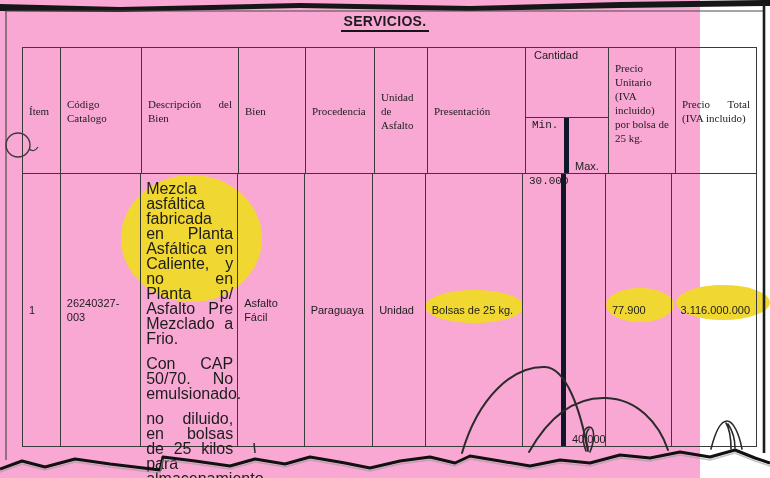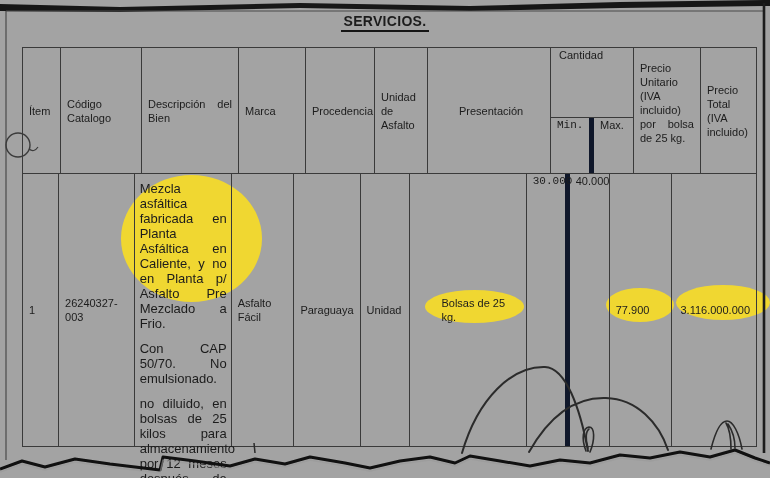--- a/index.html
+++ b/index.html
@@ -1,52 +1,52 @@
 <!DOCTYPE html>
 <html><head>
 <meta charset="utf-8">
 <style>
   html,body{margin:0;padding:0;background:#ffffff;}
   body{width:770px;height:478px;overflow:hidden;font-family:"Liberation Sans",sans-serif;}
-  .page{position:relative;width:770px;height:478px;background:#a3a3a3;color:#1c1c1c;}
+  .page{position:relative;width:656px;height:478px;background:#f9a8d4;color:#1c1c1c;padding-left:44px;}
 
   .doc-title{position:absolute;top:12px;left:0;width:770px;text-align:center;z-index:20;}
   .doc-title span{font-size:14px;font-weight:bold;letter-spacing:.3px;border-bottom:2px solid #151515;padding:0 3px 1px;}
 
   
   .hl{position:absolute;border-radius:50%;z-index:1;}
   #hl-desc {left:121px;top:175px;width:141px;height:127px;}
   #hl-pres {left:425px;top:290px;width:99px;height:33px;}
   #hl-unit {left:606px;top:288px;width:68px;height:34px;}
   #hl-total{left:676px;top:285px;width:94px;height:35px;}
 
   
   .tbl{position:absolute;left:22px;top:47px;width:735px;height:400px;border:1px solid #3a3a3a;
        box-sizing:border-box;z-index:10;display:flex;flex-direction:column;background:transparent;}
   .hrow{display:flex;height:126px;border-bottom:1px solid #3a3a3a;box-sizing:border-box;}
   .drow{display:flex;flex:1;min-height:0;}
   .cell{box-sizing:border-box;border-right:1px solid #3a3a3a;font-size:11px;line-height:14px;}
   .cell:last-child{border-right:none;}
   .w-item{width:38px;} .w-cod{width:81px;} .w-desc{width:97px;} .w-marca{width:67px;}
-  .w-proc{width:69px;} .w-unid{width:53px;} .w-pres{width:98px;margin-left:25px;} .w-cant{width:83px;}
+  .w-proc{width:69px;} .w-unid{width:53px;} .w-pres{width:98px;} .w-cant{width:83px;}
   .w-punit{width:67px;} .w-ptot{flex:1;}
 
-  .hcell{display:flex;align-items:center;padding:4px 6px;}
+  .hcell{display:flex;align-items:center;padding:4px 6px;font-family:Liberation Serif, serif;}
   .hcell>span{width:100%;text-align:justify;}
   .hcell.top{align-items:flex-start;padding-top:13px;}
 
   .cant-col{display:flex;flex-direction:column;padding:0;}
   .cant-top{height:70px;border-bottom:1px solid #3a3a3a;box-sizing:border-box;display:flex;padding:0 8px;}
   .cant-sub{flex:1;display:flex;}
   .cant-min{width:43px;border-right:5px solid #0f172a;box-sizing:border-box;display:flex;align-items:flex-start;padding:0 6px;font-family:Liberation Mono, monospace;}
-  .cant-max{flex:1;display:flex;align-items:flex-start;padding:0 6px;}
+  .cant-max{flex:1;display:flex;align-items:flex-end;padding:0 6px;}
 
   .dcell{display:flex;align-items:center;padding:0 6px;}
   .desc-body{display:block;padding:7px 4px 0 5px;}
-  .desc-body p{margin:0 0 10px 0;text-align:justify;font-size:13px;line-height:15px;}
+  .desc-body p{margin:0 0 10px 0;text-align:justify;font-size:16px;line-height:15px;}
 
   .overlay{position:absolute;left:0;top:0;width:770px;height:478px;z-index:50;pointer-events:none;}
 </style>
 </head>
 <body>
 
 <div class="page">
 
   <div class="hl" id="hl-desc" style="background: rgb(240, 215, 49);"></div>
   <div class="hl" id="hl-pres" style="background: rgb(240, 215, 49);"></div>
@@ -63,21 +63,21 @@
       <div class="cell hcell w-item">
           <span>Ítem</span>
         </div>
       <div class="cell hcell w-cod">
           <span>Código Catalogo</span>
         </div>
       <div class="cell hcell w-desc">
           <span>Descripción del Bien</span>
         </div>
       <div class="cell hcell w-marca">
-          <span>Marca</span>
+          <span>Bien</span>
         </div>
       <div class="cell hcell w-proc">
           <span>Procedencia</span>
         </div>
       <div class="cell hcell w-unid">
           <span>Unidad de Asfalto</span>
         </div>
       <div class="cell hcell w-pres">
           <span>Presentación</span>
         </div>

